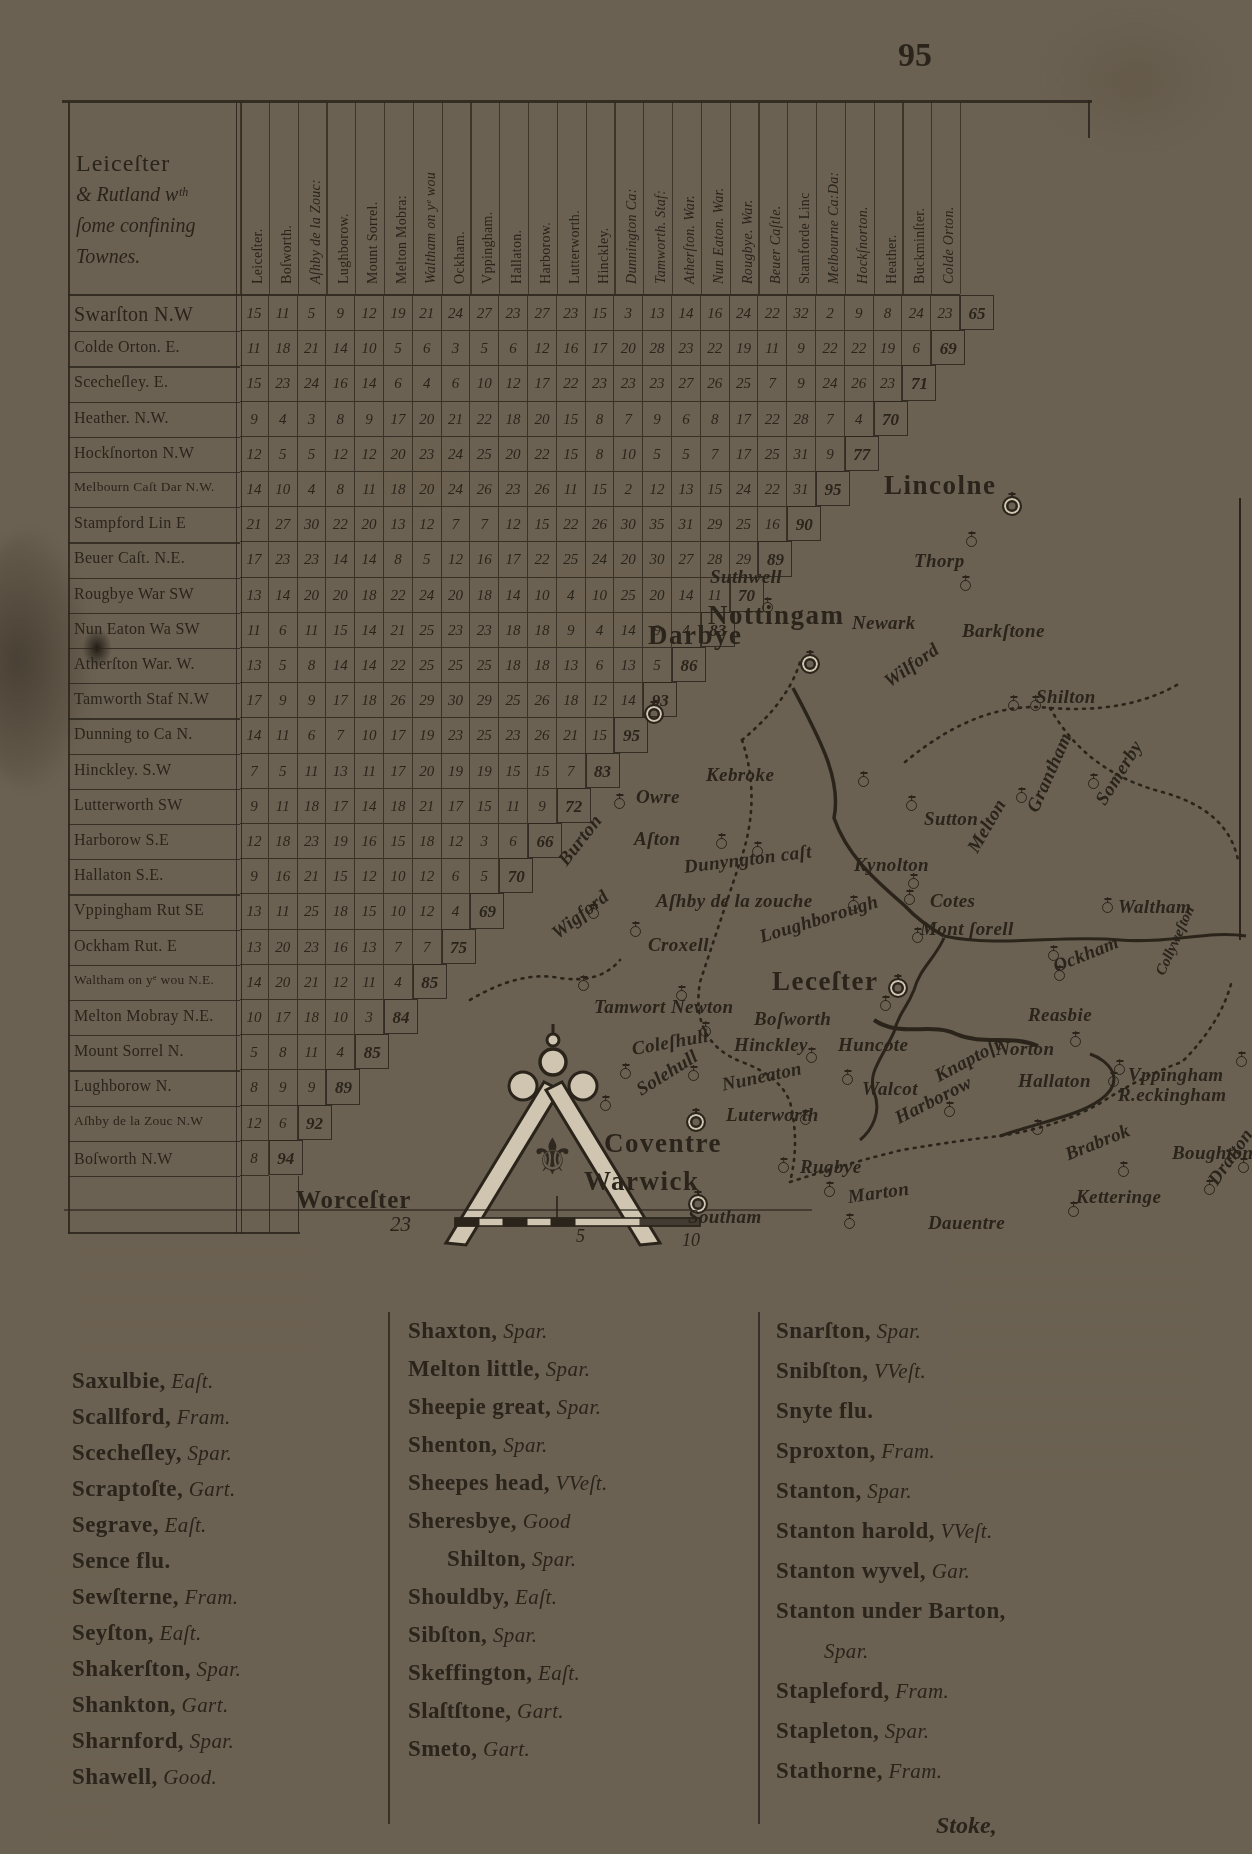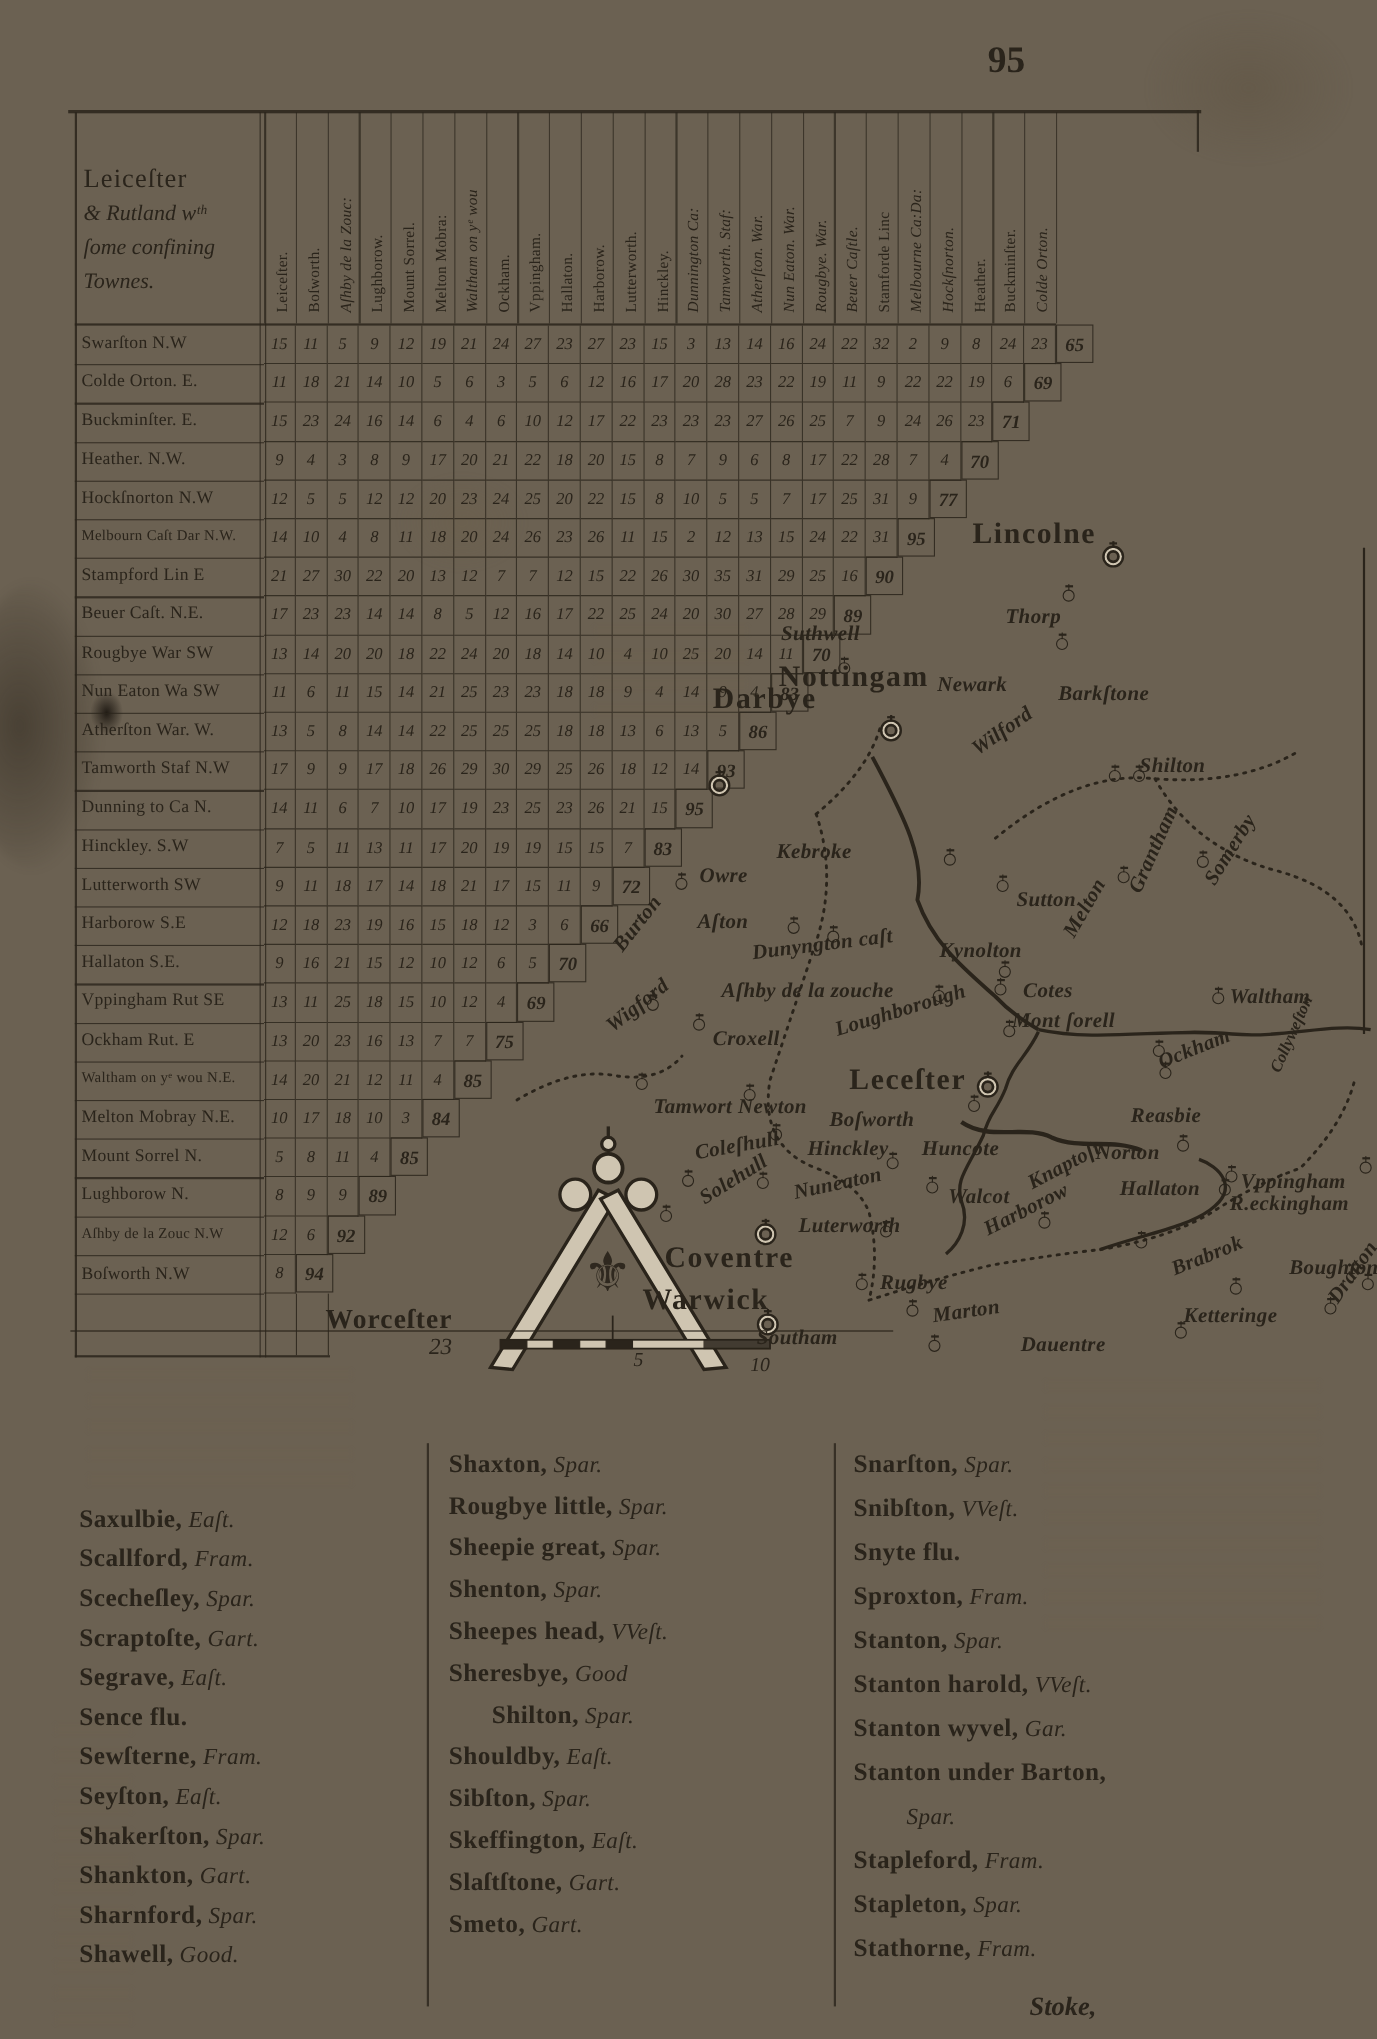--- a/index.html
+++ b/index.html
@@ -118,21 +118,21 @@
       <div class="hcell it" style="left: 820px; top: 292px; width: 188px; height: 28.8px; line-height: 28.8px;">Melbourne Ca:Da:</div>
       <div class="ln" style="left: 844.8px; top: 102px; width: 1.2px; height: 192px; opacity: 0.7;"></div>
       <div class="hcell it" style="left: 848.8px; top: 292px; width: 188px; height: 28.8px; line-height: 28.8px;">Hockſnorton.</div>
       <div class="ln" style="left: 873.6px; top: 102px; width: 1.2px; height: 192px; opacity: 0.7;"></div>
       <div class="hcell" style="left: 877.6px; top: 292px; width: 188px; height: 28.8px; line-height: 28.8px;">Heather.</div>
       <div class="ln" style="left: 902.4px; top: 102px; width: 1.2px; height: 192px; opacity: 0.7;"></div>
       <div class="hcell" style="left: 906.4px; top: 292px; width: 188px; height: 28.8px; line-height: 28.8px;">Buckminſter.</div>
       <div class="ln" style="left: 931.2px; top: 102px; width: 1.2px; height: 192px; opacity: 0.7;"></div>
       <div class="hcell it" style="left: 935.2px; top: 292px; width: 188px; height: 28.8px; line-height: 28.8px;">Colde Orton.</div>
       <div class="ln" style="left: 960px; top: 102px; width: 1.2px; height: 192px; opacity: 0.7;"></div>
-      <div class="rlabel" style="left: 74px; top: 303px; width: 160px; font-size: 16px;">Swarſton N.W</div>
+      <div class="rlabel" style="left: 74px; top: 303px; width: 160px; font-size: 20px;">Swarſton N.W</div>
       <div class="ln" style="left: 68px; top: 331.2px; width: 172px; height: 1.2px; opacity: 0.8;"></div>
       <div class="vcell" style="left: 240px; top: 296px; width: 28.8px; height: 35.2px; line-height: 35.2px;">15</div>
       <div class="vcell" style="left: 268.8px; top: 296px; width: 28.8px; height: 35.2px; line-height: 35.2px;">11</div>
       <div class="vcell" style="left: 297.6px; top: 296px; width: 28.8px; height: 35.2px; line-height: 35.2px;">5</div>
       <div class="vcell" style="left: 326.4px; top: 296px; width: 28.8px; height: 35.2px; line-height: 35.2px;">9</div>
       <div class="vcell" style="left: 355.2px; top: 296px; width: 28.8px; height: 35.2px; line-height: 35.2px;">12</div>
       <div class="vcell" style="left: 384px; top: 296px; width: 28.8px; height: 35.2px; line-height: 35.2px;">19</div>
       <div class="vcell" style="left: 412.8px; top: 296px; width: 28.8px; height: 35.2px; line-height: 35.2px;">21</div>
       <div class="vcell" style="left: 441.6px; top: 296px; width: 28.8px; height: 35.2px; line-height: 35.2px;">24</div>
       <div class="vcell" style="left: 470.4px; top: 296px; width: 28.8px; height: 35.2px; line-height: 35.2px;">27</div>
@@ -173,21 +173,21 @@
       <div class="vcell" style="left: 672px; top: 331.2px; width: 28.8px; height: 35.2px; line-height: 35.2px;">23</div>
       <div class="vcell" style="left: 700.8px; top: 331.2px; width: 28.8px; height: 35.2px; line-height: 35.2px;">22</div>
       <div class="vcell" style="left: 729.6px; top: 331.2px; width: 28.8px; height: 35.2px; line-height: 35.2px;">19</div>
       <div class="vcell" style="left: 758.4px; top: 331.2px; width: 28.8px; height: 35.2px; line-height: 35.2px;">11</div>
       <div class="vcell" style="left: 787.2px; top: 331.2px; width: 28.8px; height: 35.2px; line-height: 35.2px;">9</div>
       <div class="vcell" style="left: 816px; top: 331.2px; width: 28.8px; height: 35.2px; line-height: 35.2px;">22</div>
       <div class="vcell" style="left: 844.8px; top: 331.2px; width: 28.8px; height: 35.2px; line-height: 35.2px;">22</div>
       <div class="vcell" style="left: 873.6px; top: 331.2px; width: 28.8px; height: 35.2px; line-height: 35.2px;">19</div>
       <div class="vcell" style="left: 902.4px; top: 331.2px; width: 28.8px; height: 35.2px; line-height: 35.2px;">6</div>
       <div class="fcell" style="left: 931.2px; top: 330.2px; width: 34px; height: 35.2px; line-height: 35.2px;">69</div>
-      <div class="rlabel" style="left: 74px; top: 373.4px; width: 160px; font-size: 16px;">Buckminſter. E.</div>
+      <div class="rlabel" style="left: 74px; top: 373.4px; width: 160px; font-size: 16px;">Scecheſley. E.</div>
       <div class="ln" style="left: 68px; top: 401.6px; width: 172px; height: 1.2px; opacity: 0.8;"></div>
       <div class="vcell" style="left: 240px; top: 366.4px; width: 28.8px; height: 35.2px; line-height: 35.2px;">15</div>
       <div class="vcell" style="left: 268.8px; top: 366.4px; width: 28.8px; height: 35.2px; line-height: 35.2px;">23</div>
       <div class="vcell" style="left: 297.6px; top: 366.4px; width: 28.8px; height: 35.2px; line-height: 35.2px;">24</div>
       <div class="vcell" style="left: 326.4px; top: 366.4px; width: 28.8px; height: 35.2px; line-height: 35.2px;">16</div>
       <div class="vcell" style="left: 355.2px; top: 366.4px; width: 28.8px; height: 35.2px; line-height: 35.2px;">14</div>
       <div class="vcell" style="left: 384px; top: 366.4px; width: 28.8px; height: 35.2px; line-height: 35.2px;">6</div>
       <div class="vcell" style="left: 412.8px; top: 366.4px; width: 28.8px; height: 35.2px; line-height: 35.2px;">4</div>
       <div class="vcell" style="left: 441.6px; top: 366.4px; width: 28.8px; height: 35.2px; line-height: 35.2px;">6</div>
       <div class="vcell" style="left: 470.4px; top: 366.4px; width: 28.8px; height: 35.2px; line-height: 35.2px;">10</div>
@@ -698,21 +698,21 @@
       <div class="lrow" style="left: 72px; top: 1476px;"><span>Scraptoſte,</span><span class="reg"> Gart.</span></div>
       <div class="lrow" style="left: 72px; top: 1512px;"><span>Segrave,</span><span class="reg"> Eaſt.</span></div>
       <div class="lrow" style="left: 72px; top: 1548px;"><span>Sence flu.</span></div>
       <div class="lrow" style="left: 72px; top: 1584px;"><span>Sewſterne,</span><span class="reg"> Fram.</span></div>
       <div class="lrow" style="left: 72px; top: 1620px;"><span>Seyſton,</span><span class="reg"> Eaſt.</span></div>
       <div class="lrow" style="left: 72px; top: 1656px;"><span>Shakerſton,</span><span class="reg"> Spar.</span></div>
       <div class="lrow" style="left: 72px; top: 1692px;"><span>Shankton,</span><span class="reg"> Gart.</span></div>
       <div class="lrow" style="left: 72px; top: 1728px;"><span>Sharnford,</span><span class="reg"> Spar.</span></div>
       <div class="lrow" style="left: 72px; top: 1764px;"><span>Shawell,</span><span class="reg"> Good.</span></div>
       <div class="lrow" style="left: 408px; top: 1318px;"><span>Shaxton,</span><span class="reg"> Spar.</span></div>
-      <div class="lrow" style="left: 408px; top: 1356px;"><span>Rougbye little,</span><span class="reg"> Spar.</span></div>
+      <div class="lrow" style="left: 408px; top: 1356px;"><span>Melton little,</span><span class="reg"> Spar.</span></div>
       <div class="lrow" style="left: 408px; top: 1394px;"><span>Sheepie great,</span><span class="reg"> Spar.</span></div>
       <div class="lrow" style="left: 408px; top: 1432px;"><span>Shenton,</span><span class="reg"> Spar.</span></div>
       <div class="lrow" style="left: 408px; top: 1470px;"><span>Sheepes head,</span><span class="reg"> VVeſt.</span></div>
       <div class="lrow" style="left: 408px; top: 1508px;"><span>Sheresbye,</span><span class="reg"> Good</span></div>
       <div class="lrow" style="left: 408px; top: 1546px; margin-left: 39px;"><span>Shilton,</span><span class="reg"> Spar.</span></div>
       <div class="lrow" style="left: 408px; top: 1584px;"><span>Shouldby,</span><span class="reg"> Eaſt.</span></div>
       <div class="lrow" style="left: 408px; top: 1622px;"><span>Sibſton,</span><span class="reg"> Spar.</span></div>
       <div class="lrow" style="left: 408px; top: 1660px;"><span>Skeffington,</span><span class="reg"> Eaſt.</span></div>
       <div class="lrow" style="left: 408px; top: 1698px;"><span>Slaſtſtone,</span><span class="reg"> Gart.</span></div>
       <div class="lrow" style="left: 408px; top: 1736px;"><span>Smeto,</span><span class="reg"> Gart.</span></div>

